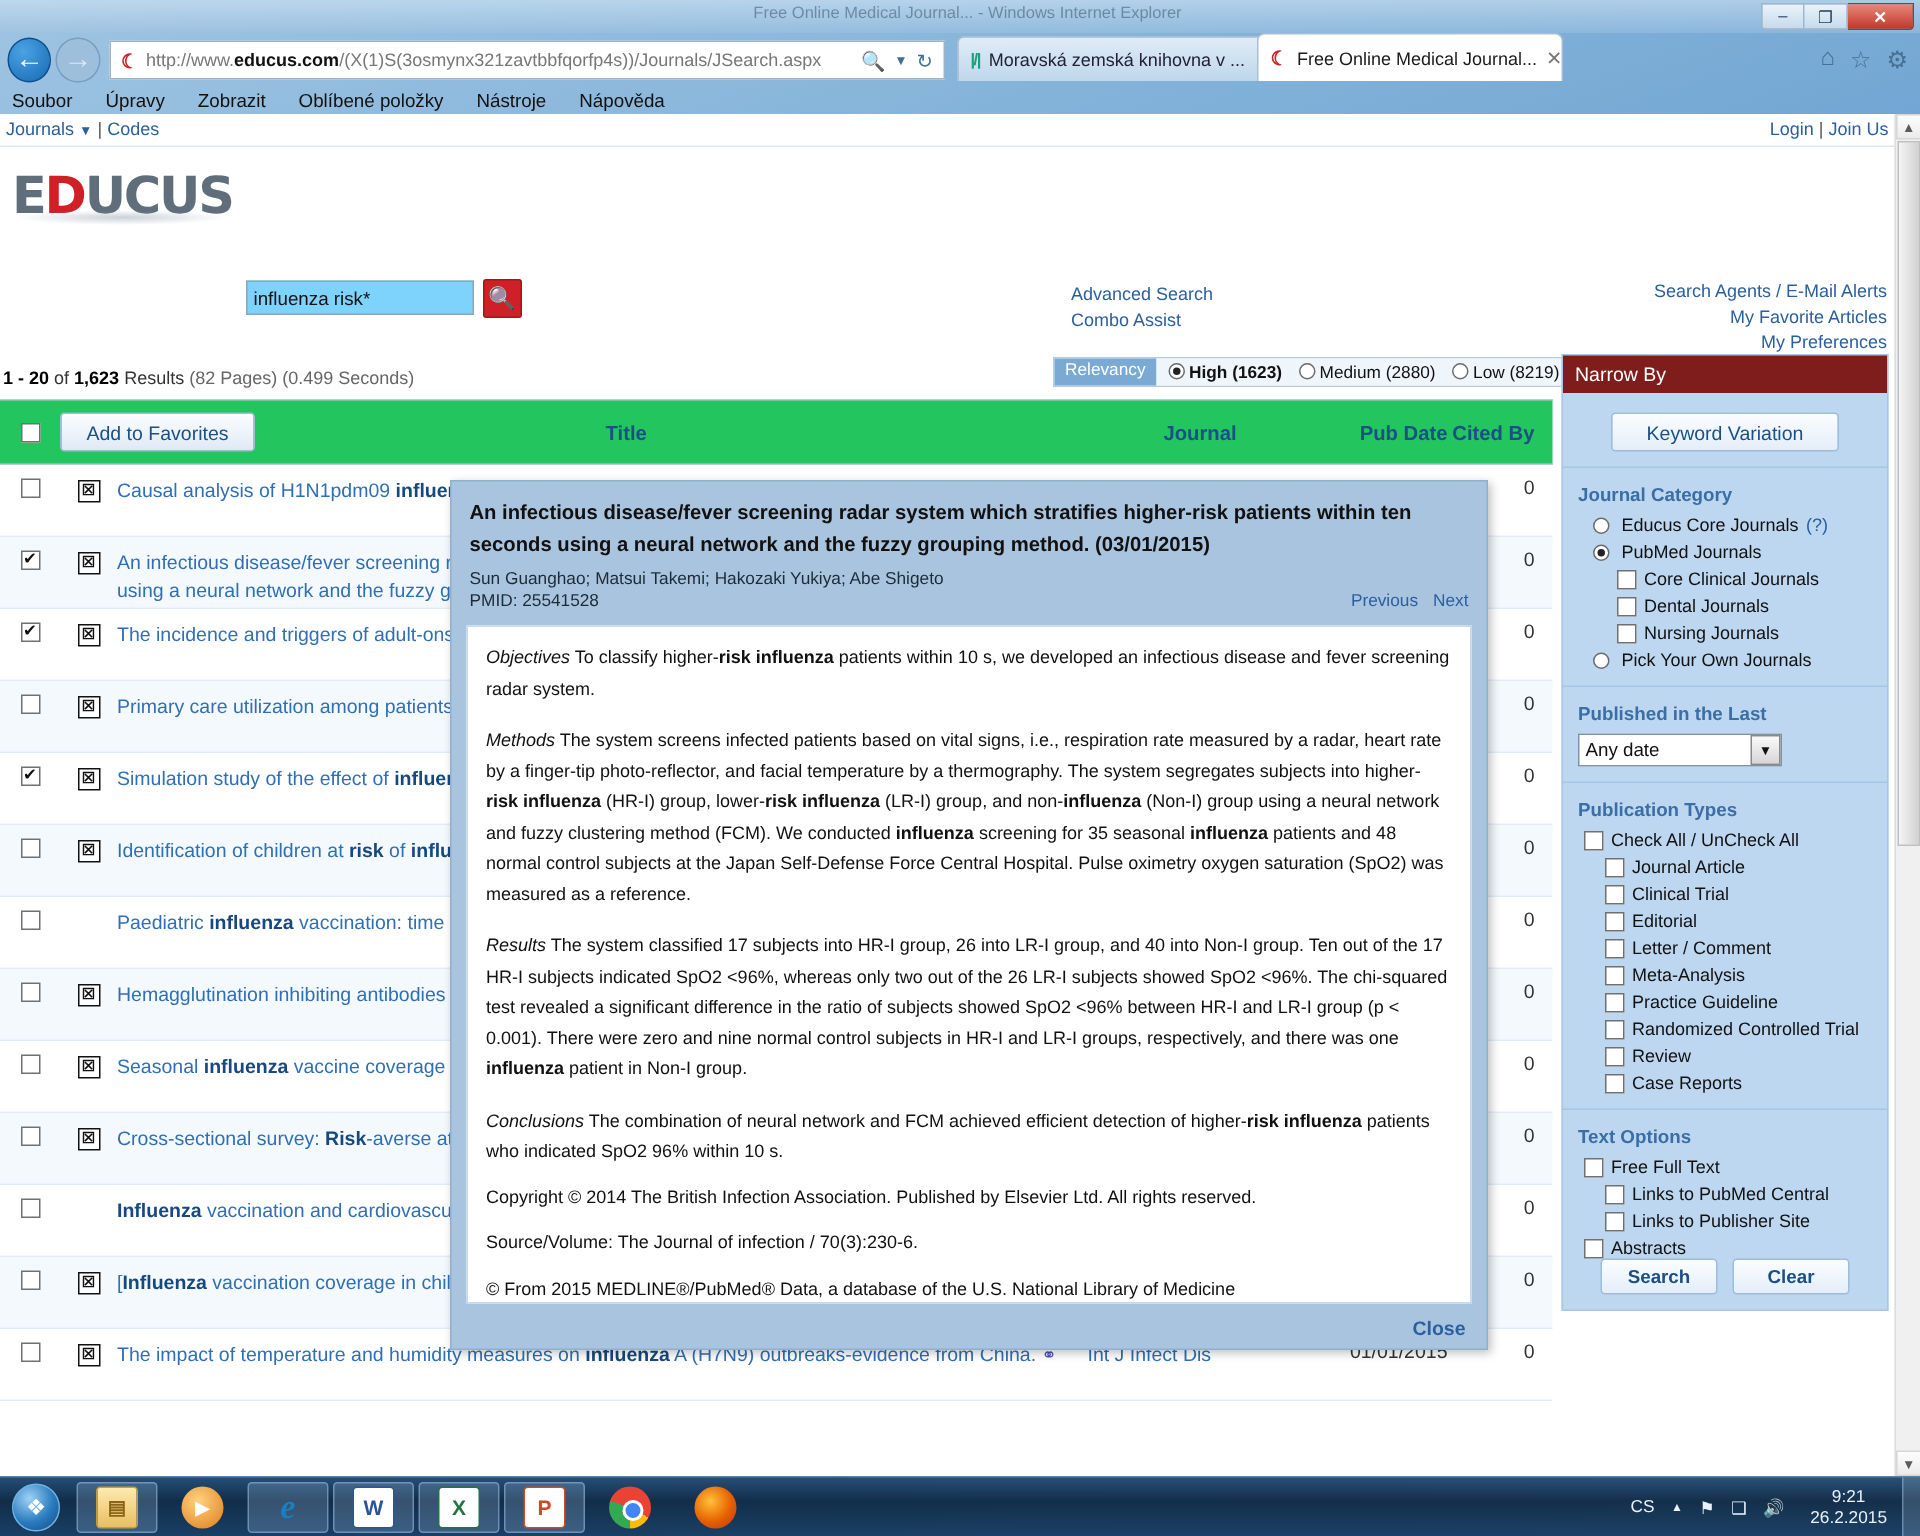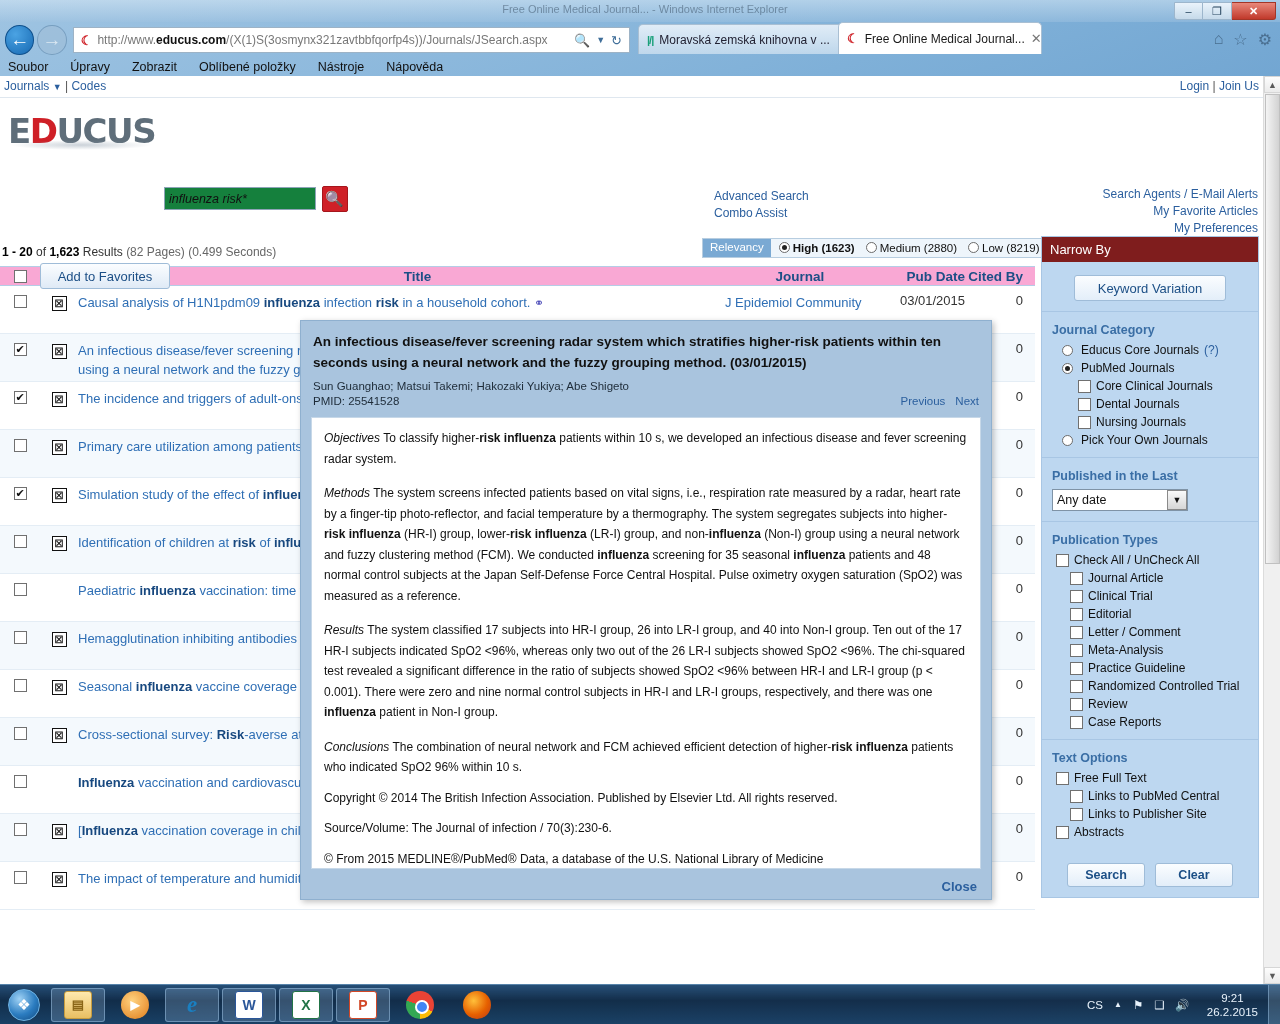--- a/index.html
+++ b/index.html
@@ -141,21 +141,21 @@
     font-family:"DejaVu Sans", sans-serif;
   }
   #logo .d { color:#cf2027; }
   #logo-shadow {
     position:absolute; left:10px; top:64px; width:142px; height:10px;
     background: radial-gradient(ellipse at center, rgba(140,155,170,.45), rgba(255,255,255,0) 70%);
   }
   #searchbox {
     position:absolute; left:164px; top:111px; width:152px; height:23px;
     border:1px solid #8ea4b8; font-size:12.5px; color:#111;
-    padding: 2px 4px; background:#15803d;font-style:italic;
+    padding: 2px 4px; background:#7dd3fc;
   }
   #searchbtn {
     position:absolute; left:322px; top:110px; width:26px; height:26px;
     background:#cf2027; border:1px solid #a5161c; border-radius:2px;
     display:flex; align-items:center; justify-content:center; color:#fff; font-size:15px;
   }
   #adv-links { position:absolute; left:714px; top:112px; font-size:12px; line-height:17px; color:#2b5f9e; }
   #acct-links { position:absolute; right:22px; top:110px; font-size:12px; line-height:17px; color:#2b5f9e; text-align:right; }
 
   
@@ -177,21 +177,21 @@
   .radio { width:11px; height:11px; border-radius:50%; border:1px solid #6b6b6b;
            background:#fff; display:inline-block; position:relative; vertical-align:-1px; margin-right:3px;}
   .radio.on::after { content:""; position:absolute; left:2px; top:2px; width:5px; height:5px;
            border-radius:50%; background:#222; }
   .opt { white-space:nowrap; }
   .opt.sel { font-weight:bold; }
 
   
   #results { position:absolute; left:0; top:190px; width:1035px; }
   #thead {
-    height:20px; background:#f9a8d4; border-top:1px solid #b4cde6; border-bottom:1px solid #b4cde6;
+    height:44px; background:#22c55e; border-top:1px solid #b4cde6; border-bottom:1px solid #b4cde6;
     display:flex; align-items:center; font-size:13.5px; color:#1c4f86; font-weight:bold;
   }
   #thead .cb { width:40px; display:flex; justify-content:center; }
   #thead .fav {
     margin-left:0; width:130px; height:26px;
     background: linear-gradient(to bottom,#fbfdff,#dfeaf6);
     border:1px solid #9fbcd8; border-radius:3px;
     display:flex; align-items:center; justify-content:center;
     font-size:13px; color:#1c4f86; font-weight:normal;
   }
@@ -252,21 +252,21 @@
   #datesel {
     width:136px; height:22px; background:#fff; border:1px solid #7f93a6;
     display:flex; align-items:center; font-size:12.5px; color:#111; padding-left:4px;
   }
   #datesel .arrowbox {
     margin-left:auto; width:20px; height:20px;
     background: linear-gradient(to bottom,#fafafa,#d6d6d6);
     border:1px solid #8a8a8a; display:flex; align-items:center; justify-content:center;
     font-size:9px; color:#111;
   }
-  .sb-btns { display:flex; gap:10px; justify-content:center; margin-top:24px; }
+  .sb-btns { display:flex; gap:10px; justify-content:center; margin-top:0; }
   .sb-btn {
     width:78px; height:24px;
     background: linear-gradient(to bottom,#fbfdff,#e3eef9);
     border:1px solid #9fbcd8; border-radius:3px;
     display:flex; align-items:center; justify-content:center;
     font-size:12.5px; color:#1c4f86; font-weight:bold;
   }
 
   
   #modal {

